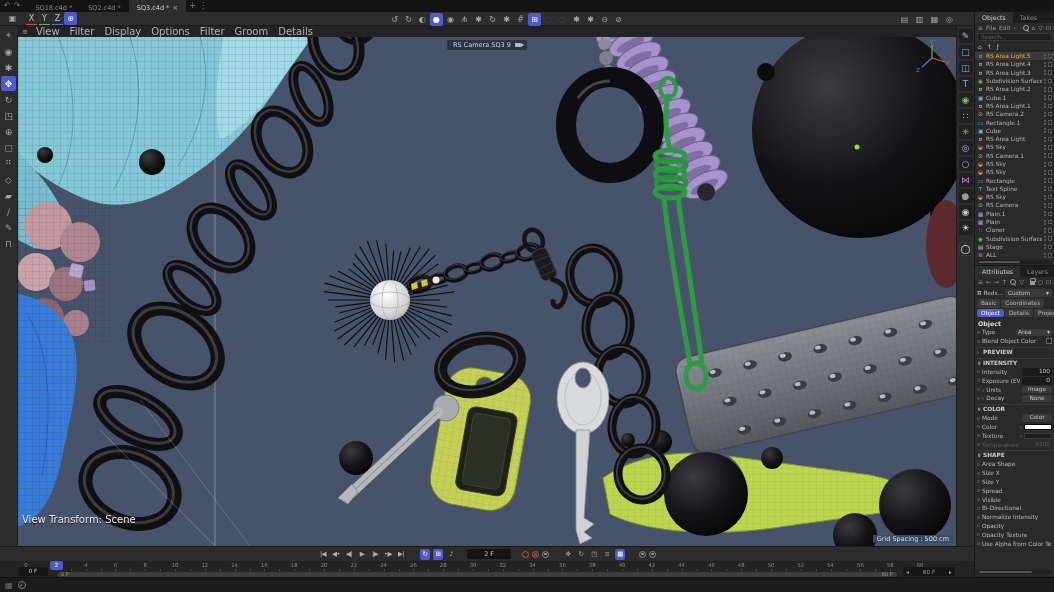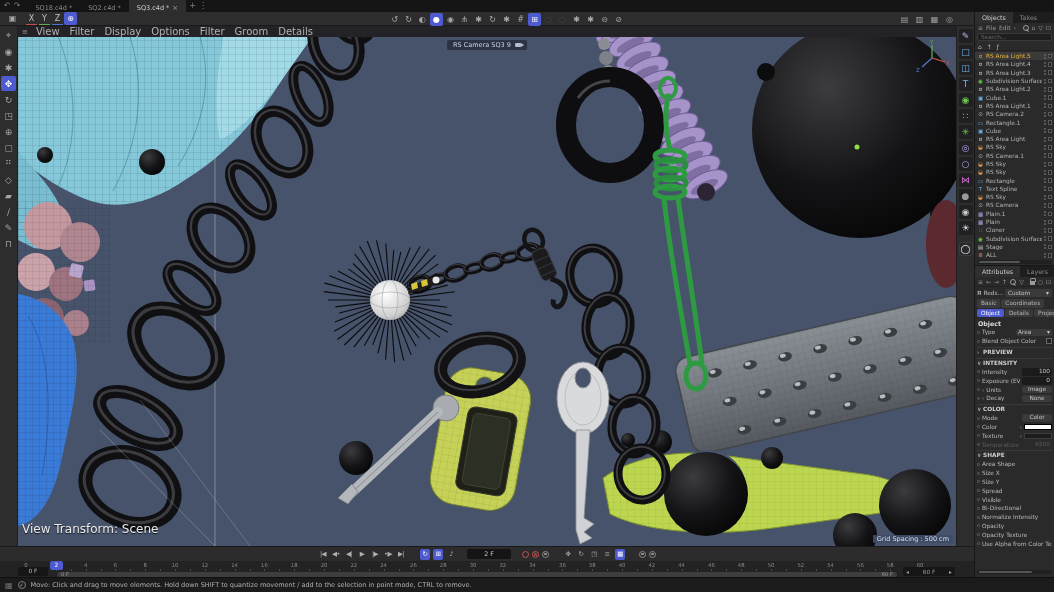--- a/index.html
+++ b/index.html
@@ -37,21 +37,21 @@
 
 #viewport{position:absolute;top:26px;left:18px;width:938px;height:520px;background:#46536a;overflow:hidden}
 #scene{position:absolute;left:0;top:0}
 #vp-menubar{position:absolute;top:0;left:0;right:0;height:11px;background:#232327;display:flex;align-items:center;gap:1px;padding:0 4px;z-index:5}
 .vp-menu{font-size:10px;color:#b2b2b2;padding:0 5px;line-height:11px}
 #vp-burger{color:#999;font-size:7px;margin-right:2px}
 #camera-label{position:absolute;top:14px;left:50%;transform:translateX(-50%);background:rgba(15,20,30,.5);color:#ccd2dc;font-size:6.5px;padding:1px 6px;border-radius:2px;display:flex;gap:4px;align-items:center;z-index:4}
 .camico{width:6px;height:4px;background:#b8bec8;border-radius:1px;position:relative}
 .camico:after{content:"";position:absolute;left:6px;top:0;border-left:3px solid #b8bec8;border-top:2px solid transparent;border-bottom:2px solid transparent}
 #axis-gizmo{position:absolute;top:13px;right:6px;z-index:4}
-#vt-label{position:absolute;bottom:10px;left:4px;font-size:12px;color:#ececec;text-shadow:0 1px 1px rgba(0,0,0,.8);z-index:4}
+#vt-label{position:absolute;bottom:21px;left:4px;font-size:10px;color:#ececec;text-shadow:0 1px 1px rgba(0,0,0,.8);z-index:4}
 #grid-label{position:absolute;bottom:3px;right:3px;font-size:6.5px;color:#d6dde8;background:rgba(62,76,102,.92);padding:0 4px;border-radius:1px;z-index:4}
 
 
 #create-strip{position:absolute;top:26px;left:956px;width:18px;height:520px;background:#2d2d2d;border-left:1px solid #1f1f1f;display:flex;flex-direction:column;align-items:center;padding-top:3px;gap:2px}
 .ctool{width:14px;height:14px;display:flex;align-items:center;justify-content:center;font-size:9px;border-radius:2px;background:#202022}
 .ctool:last-child{margin-top:5px;background:#2a2a2c;border:1px solid #3a3a3c}
 
 
 #right-panel{position:absolute;top:12px;right:0;width:80px;bottom:0;background:#2a2a2a;border-left:1px solid #161616;font-size:6px}
 #op-tabs,#at-tabs{display:flex;height:11px;background:#1d1d1d}
@@ -1062,16 +1062,15 @@
     <div id="tl-end">
       <span>◂</span>
       <span>60 F</span>
       <span>▸</span>
     </div>
   </div>
 
   <div id="statusbar">
     <span class="sico">▦</span>
     <span class="scheck">✓</span>
-    <span id="status-msg">Move: Click and drag to move elements. Hold down SHIFT to quantize movement / add to the selection in point mode, CTRL to remove.</span>
   </div>
 
 </div>
 
 </body></html>

